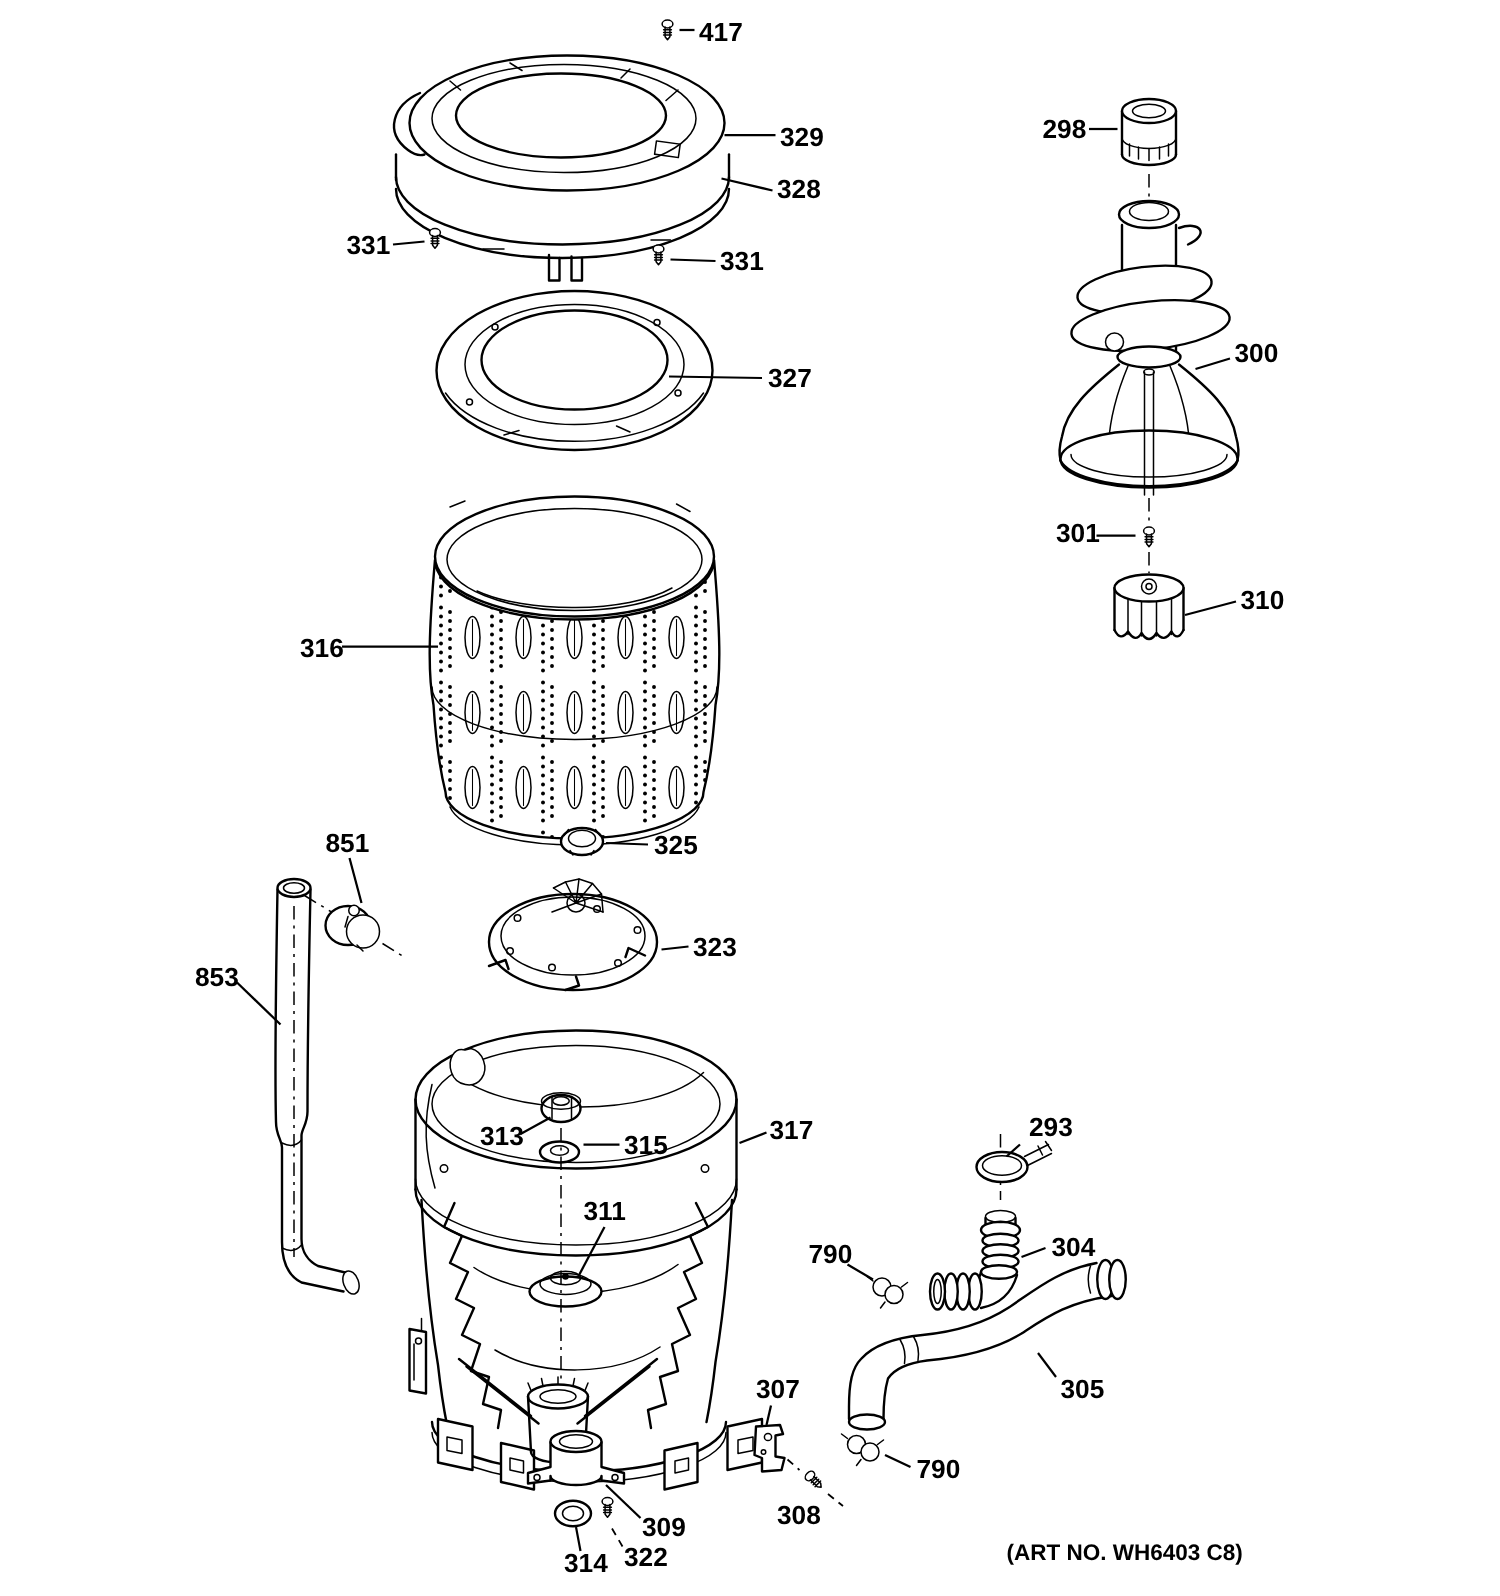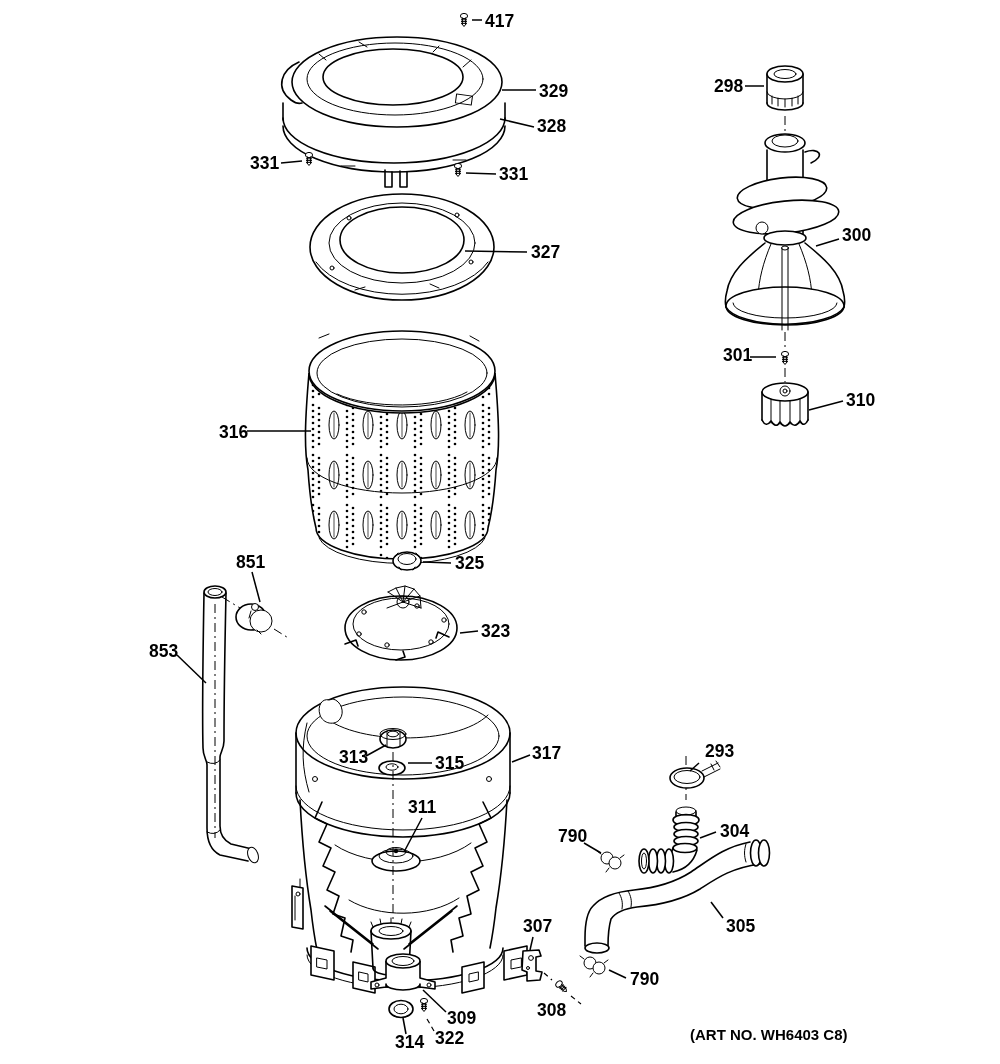--- a/index.html
+++ b/index.html
@@ -1,17 +1,17 @@
 <!DOCTYPE html>
 <html><head>
 <meta charset="utf-8">
 <style>
   * { margin:0; padding:0; box-sizing:border-box; }
   html,body { background:#fff; font-family:"Liberation Sans", sans-serif; }
-  .canvas { position:relative; width:984px; height:1064px; background:#ffffff; overflow:hidden;padding-left:19px; }
+  .canvas { position:relative; width:984px; height:1064px; background:#ffffff; overflow:hidden; }
   svg { display:block; }
   .ln  { fill:none; stroke:#000; stroke-width:1.6; stroke-linecap:round; stroke-linejoin:round; }
   .tn  { fill:none; stroke:#000; stroke-width:1;   stroke-linecap:round; stroke-linejoin:round; }
   .wf  { fill:#fff; stroke:#000; stroke-width:1.6; stroke-linejoin:round; }
   .wt  { fill:#fff; stroke:#000; stroke-width:1;   stroke-linejoin:round; }
   .dd  { fill:none; stroke:#000; stroke-width:1;   stroke-dasharray:9 4 2 4; }
   .dash{ fill:none; stroke:#000; stroke-width:1.2; stroke-dasharray:5 4; }
   .ld  { fill:none; stroke:#000; stroke-width:1.5; }
   .dot { fill:#000; stroke:none; }
   .callout { fill:#000; stroke:none; font-family:"Liberation Sans",sans-serif;

